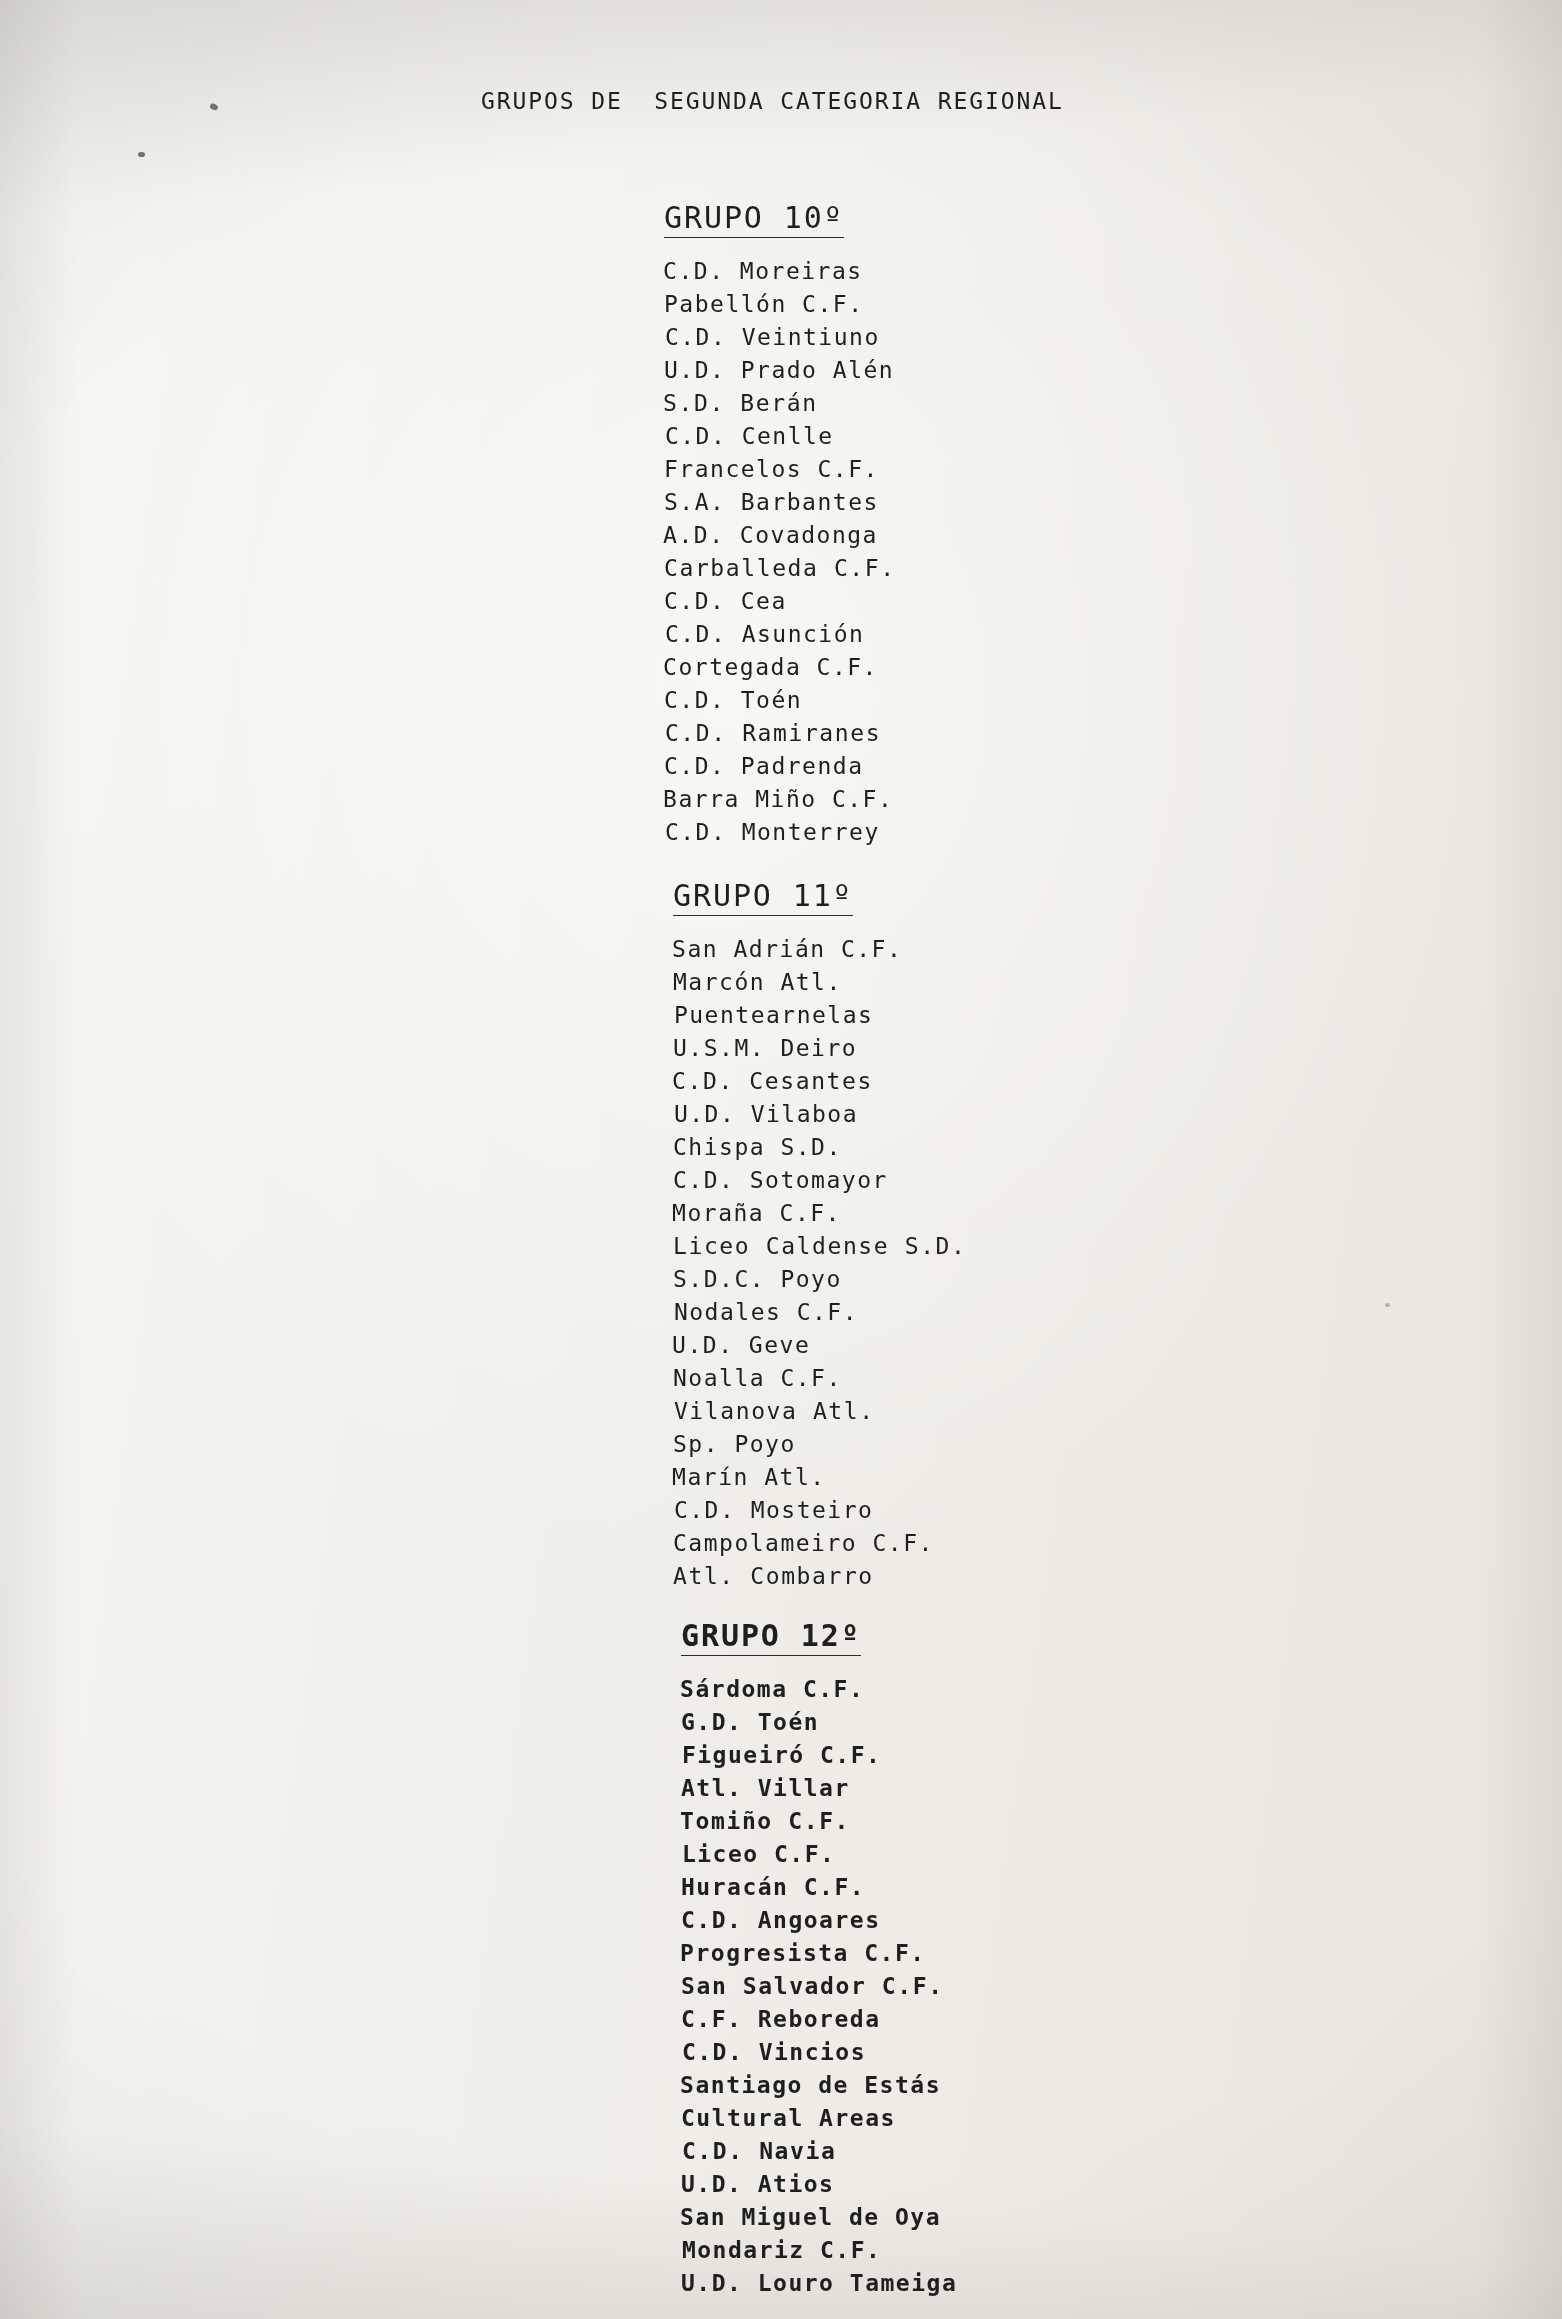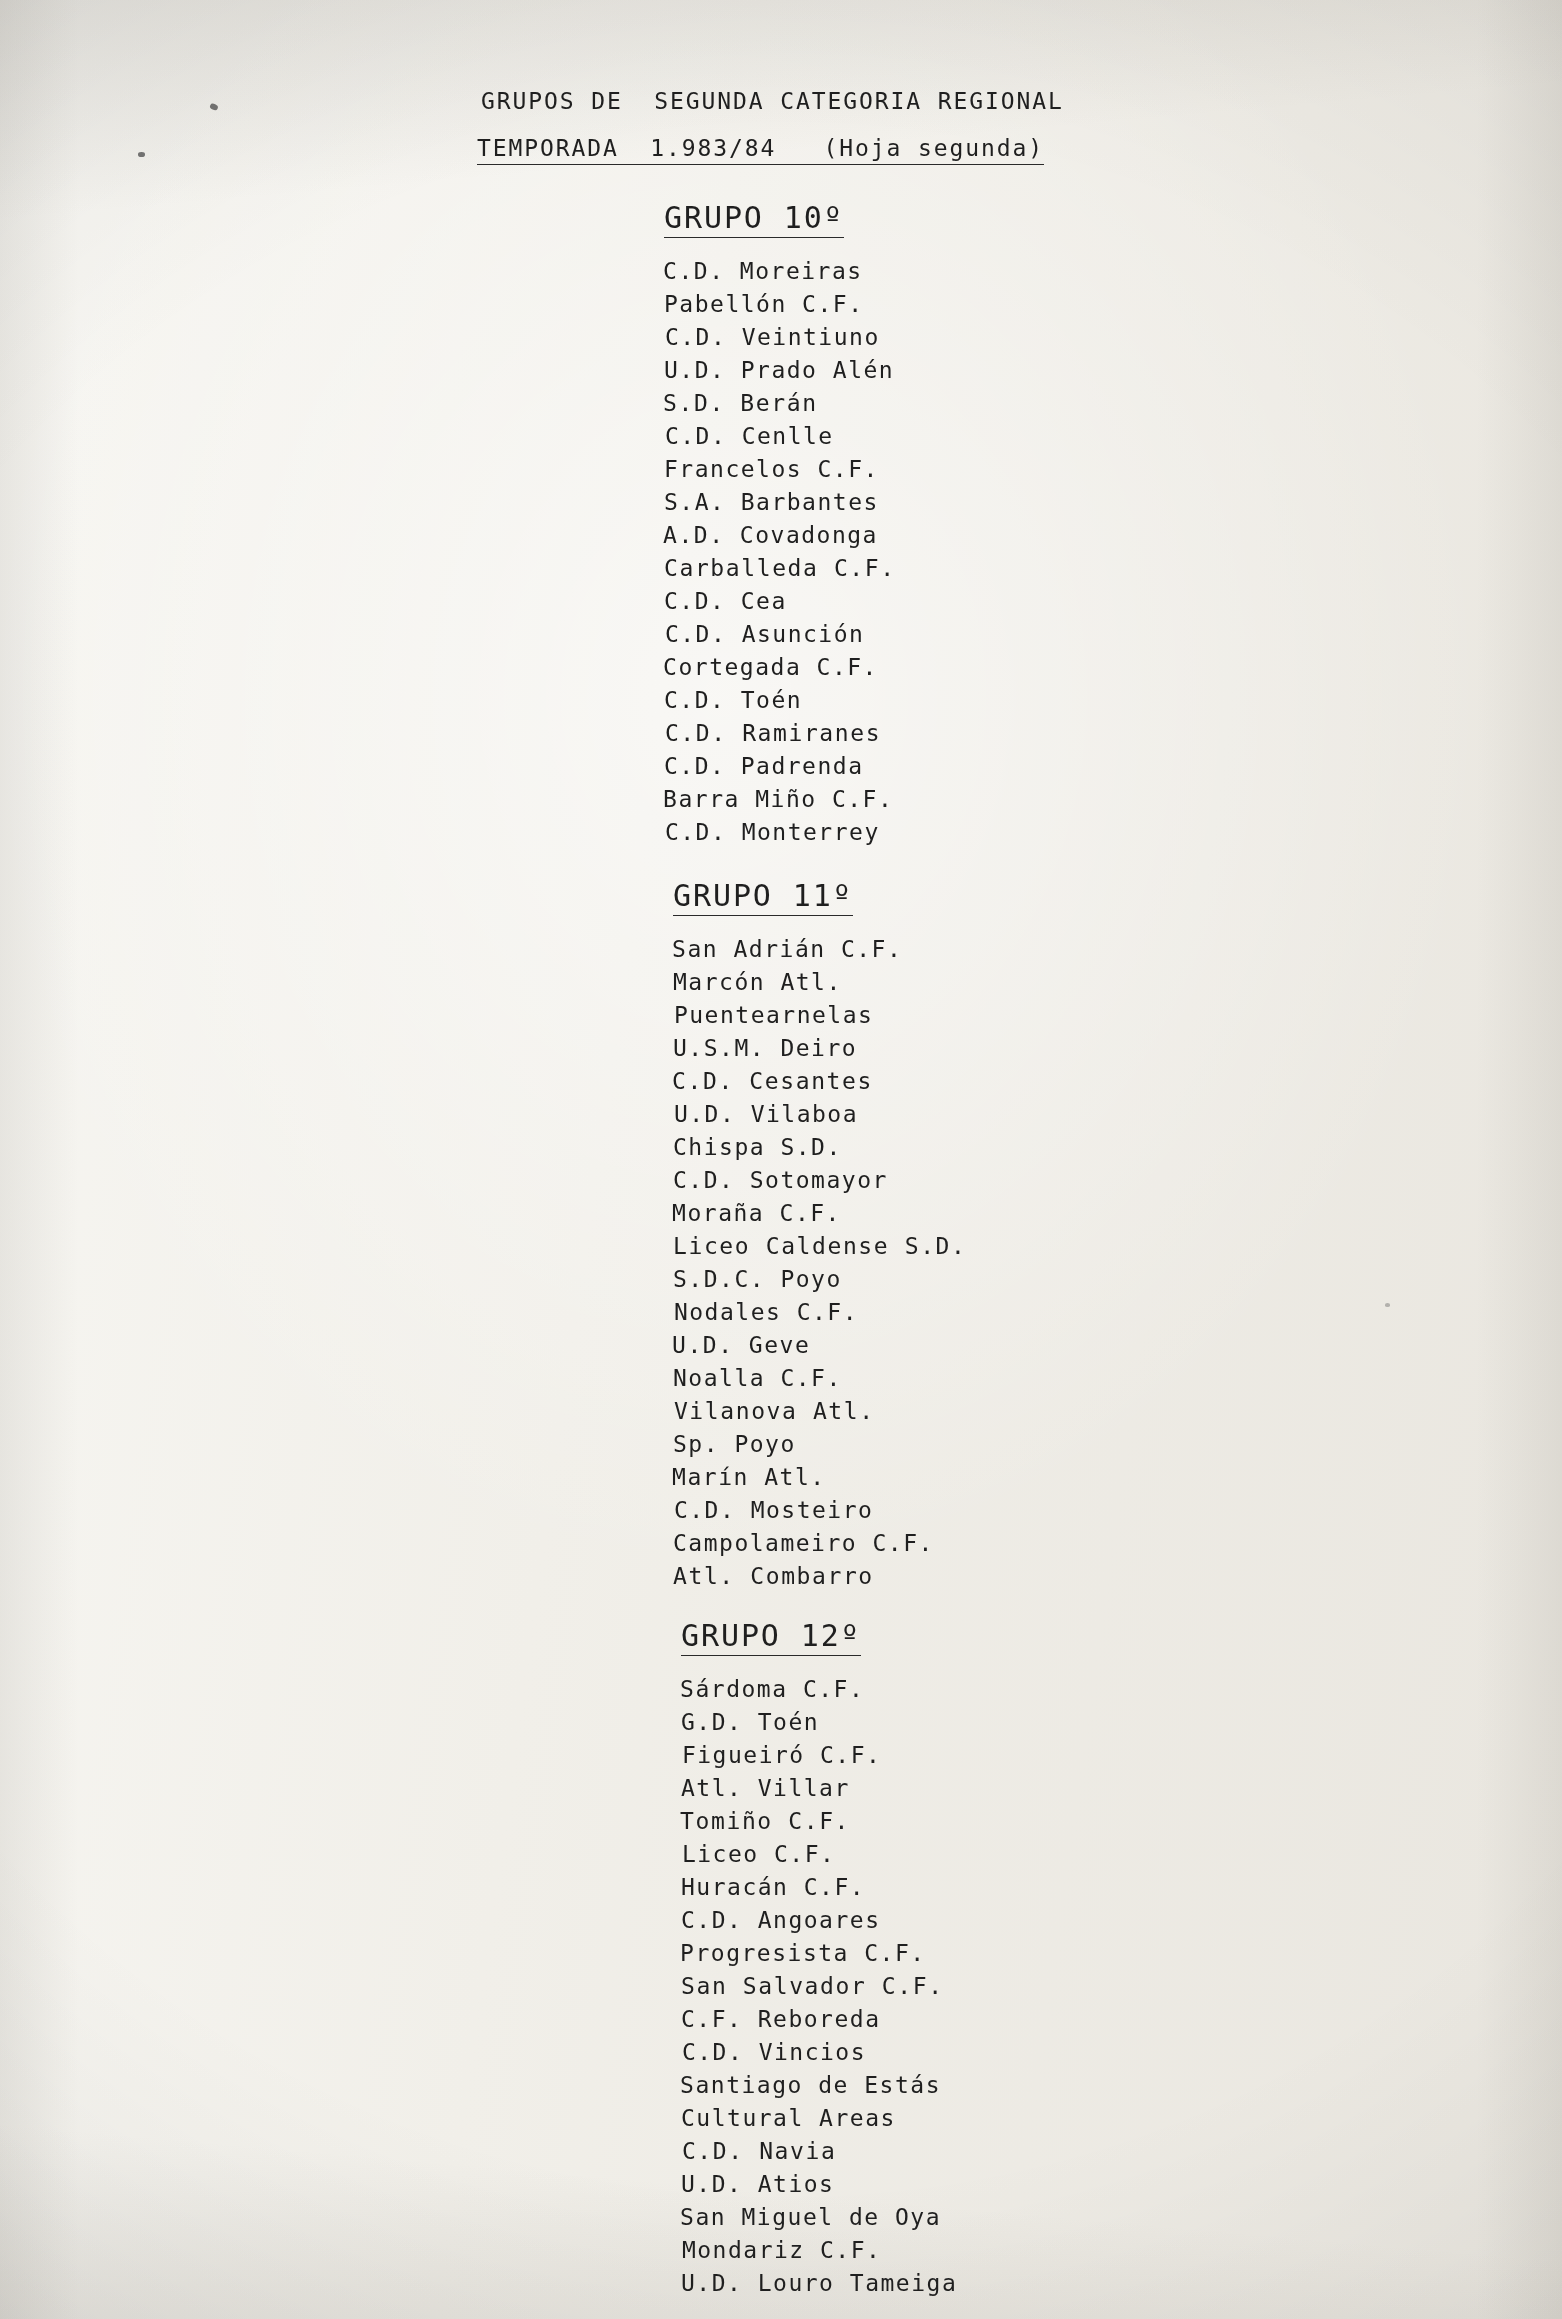--- a/index.html
+++ b/index.html
@@ -102,21 +102,20 @@
     opacity: .75;
   }
 </style>
 </head>
 <body>
 
 <div class="page">
   <div class="content">
 
     <div class="typed hdr1">GRUPOS DE  SEGUNDA CATEGORIA REGIONAL</div>
-    <div class="typed hdr2">TEMPORADA  1.983/84   (Hoja segunda)</div>
 
     <div class="group-block" style="left:664px; top:200px;">
       <div class="typed group-title">GRUPO 10º</div>
       <div>
         <div class="typed team">C.D. Moreiras</div>
         <div class="typed team">Pabellón C.F.</div>
         <div class="typed team">C.D. Veintiuno</div>
         <div class="typed team">U.D. Prado Alén</div>
         <div class="typed team">S.D. Berán</div>
         <div class="typed team">C.D. Cenlle</div>
@@ -154,21 +153,21 @@
         <div class="typed team">Noalla C.F.</div>
         <div class="typed team">Vilanova Atl.</div>
         <div class="typed team">Sp. Poyo</div>
         <div class="typed team">Marín Atl.</div>
         <div class="typed team">C.D. Mosteiro</div>
         <div class="typed team">Campolameiro C.F.</div>
         <div class="typed team">Atl. Combarro</div>
       </div>
     </div>
 
-    <div class="group-block" style="left:681px; top:1618px;">
+    <div class="group-block" style="left:681px; top:1618px;font-weight:bold;">
       <div class="typed group-title">GRUPO 12º</div>
       <div>
         <div class="typed team">Sárdoma C.F.</div>
         <div class="typed team">G.D. Toén</div>
         <div class="typed team">Figueiró C.F.</div>
         <div class="typed team">Atl. Villar</div>
         <div class="typed team">Tomiño C.F.</div>
         <div class="typed team">Liceo C.F.</div>
         <div class="typed team">Huracán C.F.</div>
         <div class="typed team">C.D. Angoares</div>

